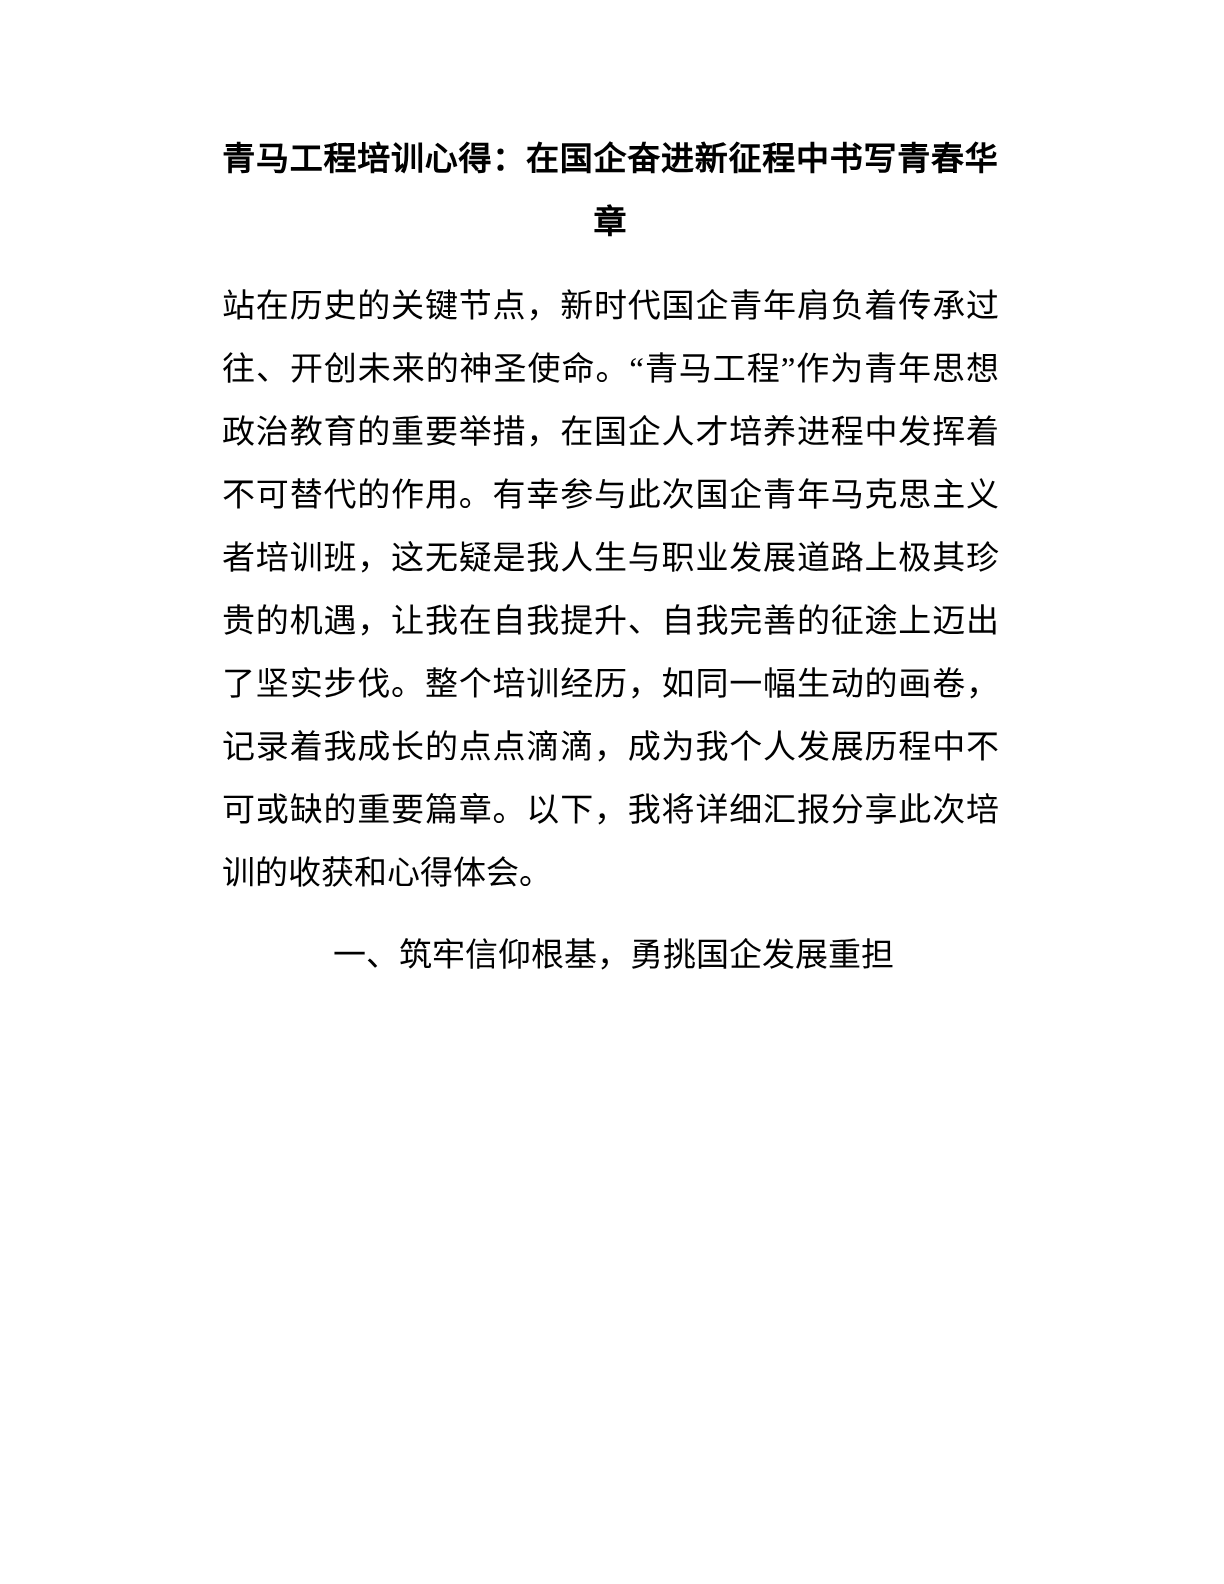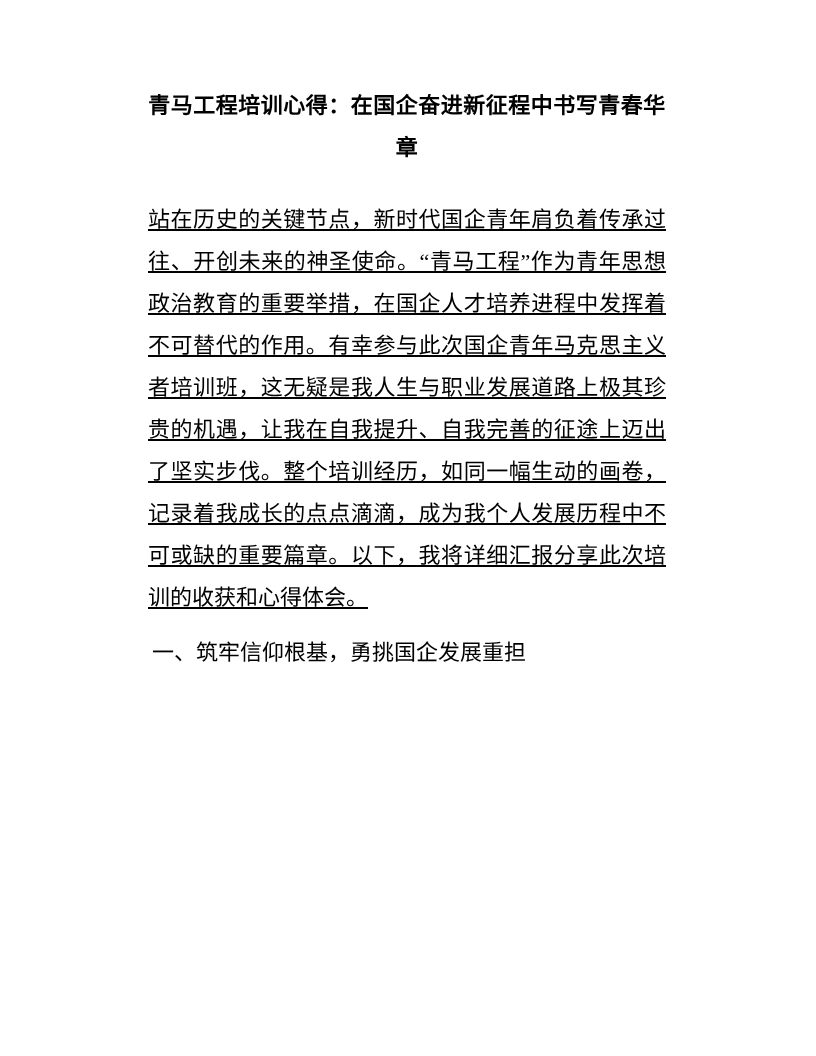--- a/index.html
+++ b/index.html
@@ -31,29 +31,28 @@
     margin: 13px 0 0 0;
     font-size: 22px;
     font-weight: normal;
     line-height: 42px;
     text-align: justify;
     text-justify: inter-character;
     word-break: break-all;
     overflow-wrap: anywhere;
   }
   .para.first {
-    margin-top: 30px;
-    text-decoration: underline;
+    margin-top: 14px;
   }
   .section-heading {
     margin: 13px 0 0 4px;
     font-size: 22px;
     font-weight: normal;
     line-height: 42px;
-    text-align: left;
+    text-align: center;
   }
 </style>
 </head>
 <body>
 
 <div class="page">
   <h1 class="doc-title">青马工程培训心得：在国企奋进新征程中书写青春华章</h1>
 
   <p class="para first">站在历史的关键节点，新时代国企青年肩负着传承过往、开创未来的神圣使命。“青马工程”作为青年思想政治教育的重要举措，在国企人才培养进程中发挥着不可替代的作用。有幸参与此次国企青年马克思主义者培训班，这无疑是我人生与职业发展道路上极其珍贵的机遇，让我在自我提升、自我完善的征途上迈出了坚实步伐。整个培训经历，如同一幅生动的画卷，记录着我成长的点点滴滴，成为我个人发展历程中不可或缺的重要篇章。以下，我将详细汇报分享此次培训的收获和心得体会。</p>
 

